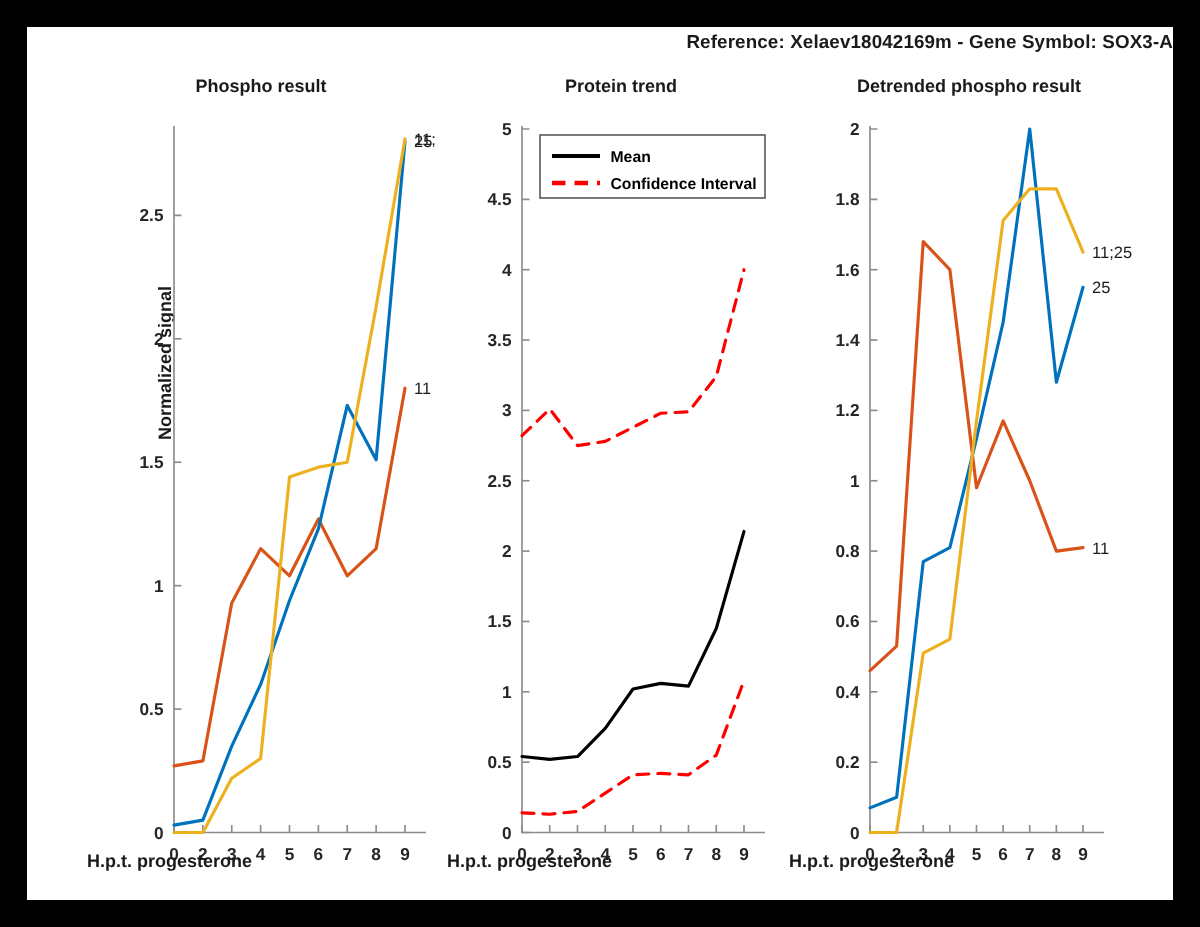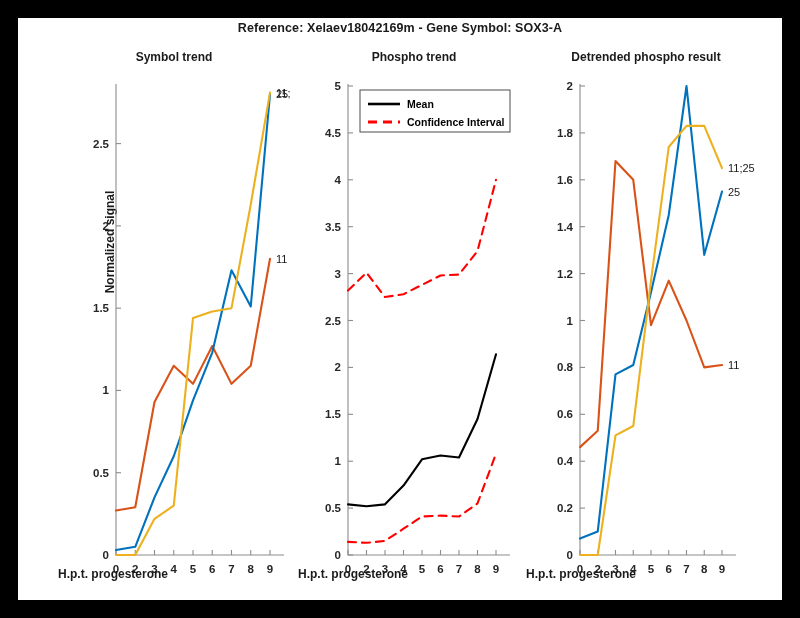--- a/index.html
+++ b/index.html
@@ -26,21 +26,21 @@
     top: 18px;
     width: 764px;
     height: 582px;
     background: #ffffff;
   }
   #figure-title {
     position: absolute;
     left: 0;
     top: 3px;
     width: 764px;
-    text-align: center;
+    text-align: right;
     font-size: 12.5px;
     font-weight: bold;
     color: #1a1a1a;
     letter-spacing: 0.1px;
   }
   .subplot {
     position: absolute;
     top: 32px;
     height: 535px;
   }
@@ -107,21 +107,21 @@
 </style>
 </head>
 <body>
 
 <div id="figure-frame">
   <div id="figure-canvas">
 
     <div id="figure-title">Reference:  Xelaev18042169m - Gene Symbol:  SOX3-A</div>
 
     <div class="subplot" id="subplot-1">
-      <div class="subplot-title">Symbol trend</div>
+      <div class="subplot-title">Phospho result</div>
       <div class="ylabel-rot">Normalized signal</div>
       <svg class="plot-svg" id="svg-1" width="232" height="535">
           <path class="axisline" d="M 58 34 L 58 505 L 226 505"></path>
           <line class="tickmark" x1="58" y1="505" x2="63" y2="505"></line>
           <text class="tick" x="51" y="509" text-anchor="end">0</text>
           <line class="tickmark" x1="58" y1="422.719298245614" x2="63" y2="422.719298245614"></line>
           <text class="tick" x="51" y="426.719298245614" text-anchor="end">0.5</text>
           <line class="tickmark" x1="58" y1="340.43859649122805" x2="63" y2="340.43859649122805"></line>
           <text class="tick" x="51" y="344.43859649122805" text-anchor="end">1</text>
           <line class="tickmark" x1="58" y1="258.1578947368421" x2="63" y2="258.1578947368421"></line>
@@ -152,21 +152,21 @@
           <polyline class="dataline" points="58.00,500.06 77.25,496.77 96.50,447.40 115.75,406.26 135.00,350.31 154.25,302.59 173.50,220.31 192.75,256.51 212.00,44.23" stroke="#0072bd"></polyline>
           <polyline class="dataline" points="58.00,505.00 77.25,505.00 96.50,468.80 115.75,455.63 135.00,268.03 154.25,261.45 173.50,258.16 192.75,154.48 212.00,42.58" stroke="#edb120"></polyline>
           <text class="series-label" x="218" y="212.78947368421052" text-anchor="start">11</text>
           <text class="series-label" x="218" y="48.22807017543863" text-anchor="start">25</text>
           <text class="series-label" x="218" y="46.58245614035087" text-anchor="start">11;25</text>
         </svg>
       <div class="xlabel">H.p.t. progesterone</div>
     </div>
 
     <div class="subplot" id="subplot-2">
-      <div class="subplot-title">Phospho trend</div>
+      <div class="subplot-title">Protein trend</div>
       <svg class="plot-svg" id="svg-2" width="232" height="535">
           <path class="axisline" d="M 50 34 L 50 505 L 212 505"></path>
           <line class="tickmark" x1="50" y1="505" x2="55" y2="505"></line>
           <text class="tick" x="43" y="509" text-anchor="end">0</text>
           <line class="tickmark" x1="50" y1="458.1" x2="55" y2="458.1"></line>
           <text class="tick" x="43" y="462.1" text-anchor="end">0.5</text>
           <line class="tickmark" x1="50" y1="411.2" x2="55" y2="411.2"></line>
           <text class="tick" x="43" y="415.2" text-anchor="end">1</text>
           <line class="tickmark" x1="50" y1="364.3" x2="55" y2="364.3"></line>
           <text class="tick" x="43" y="368.3" text-anchor="end">1.5</text>

